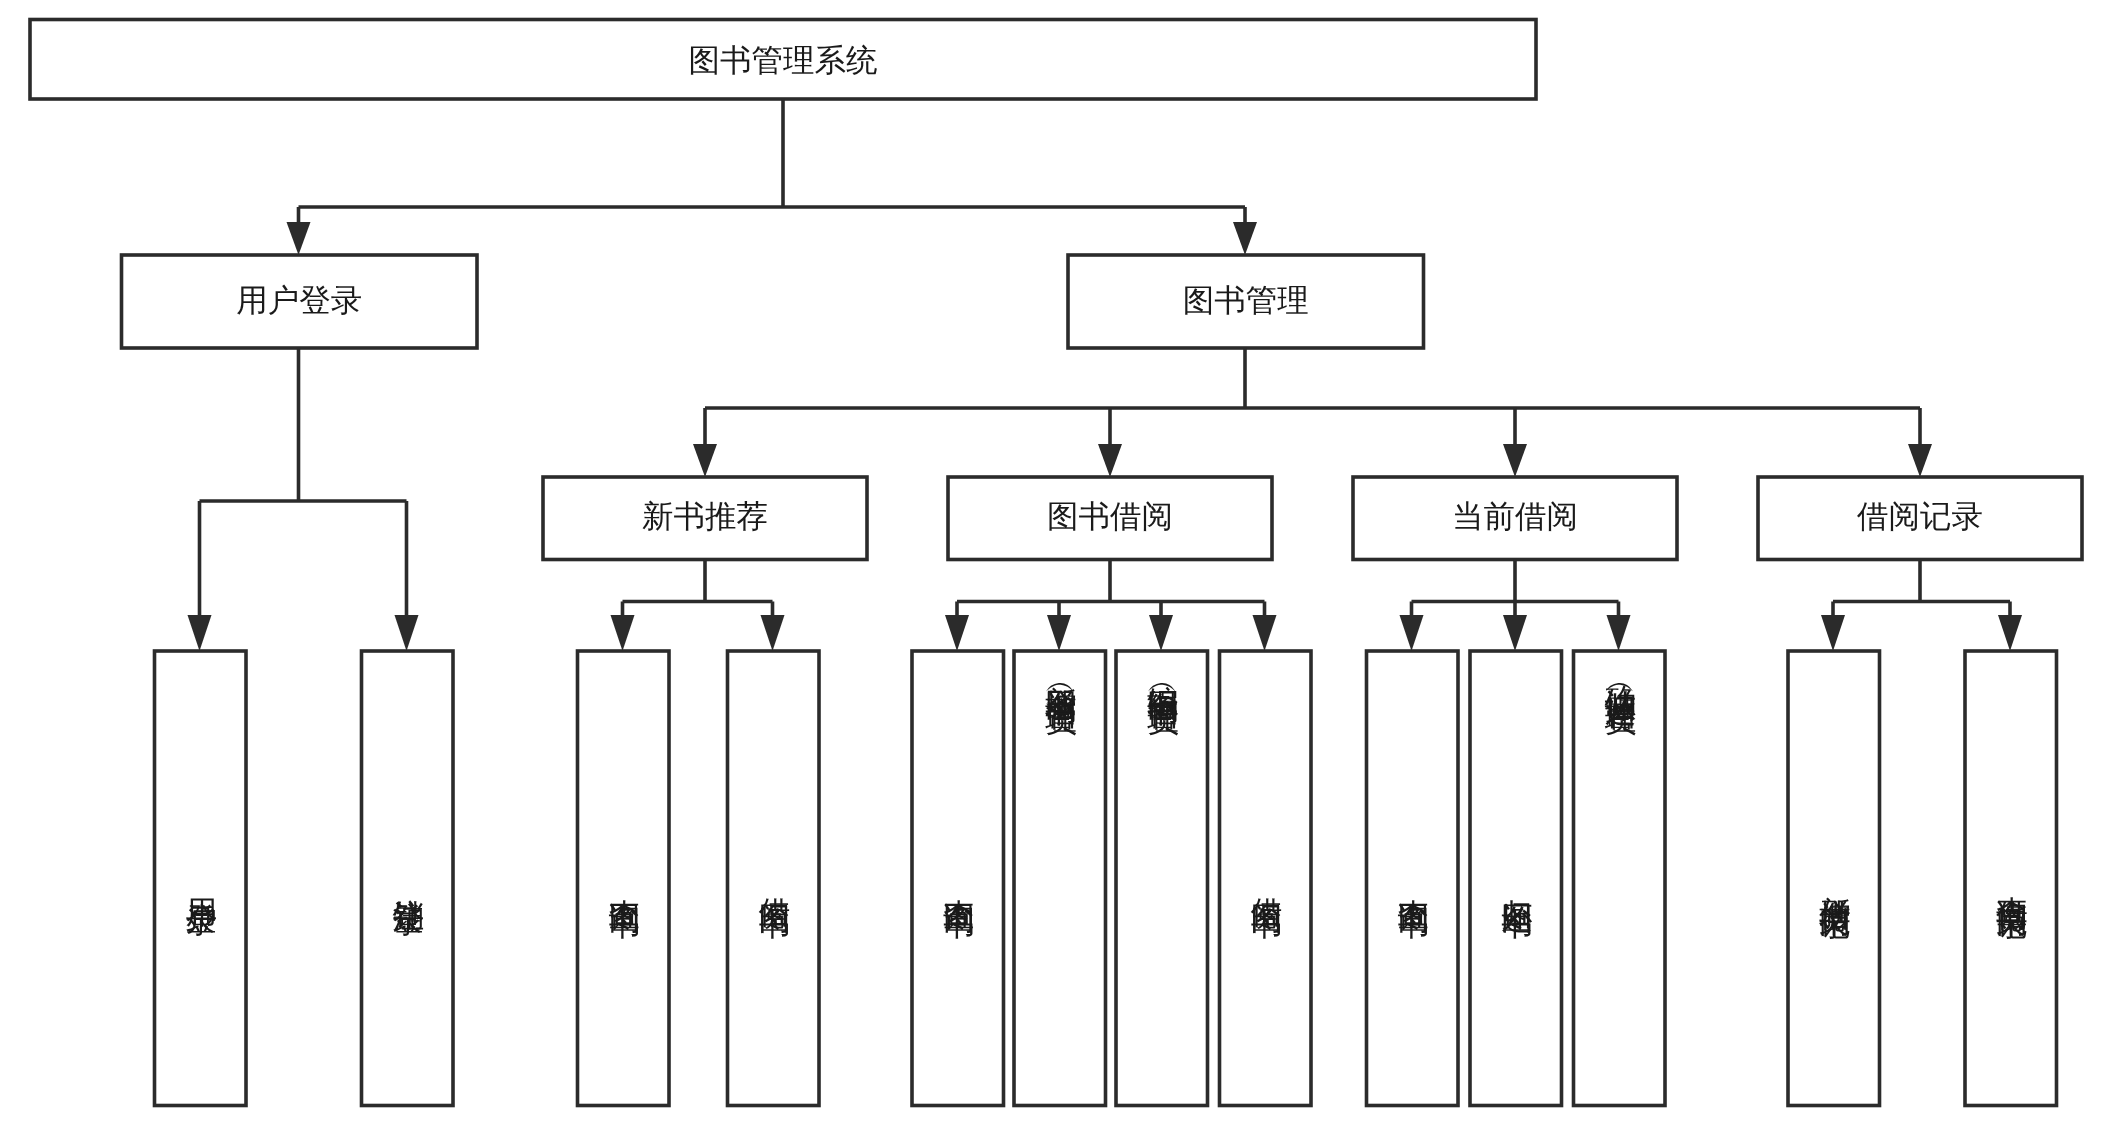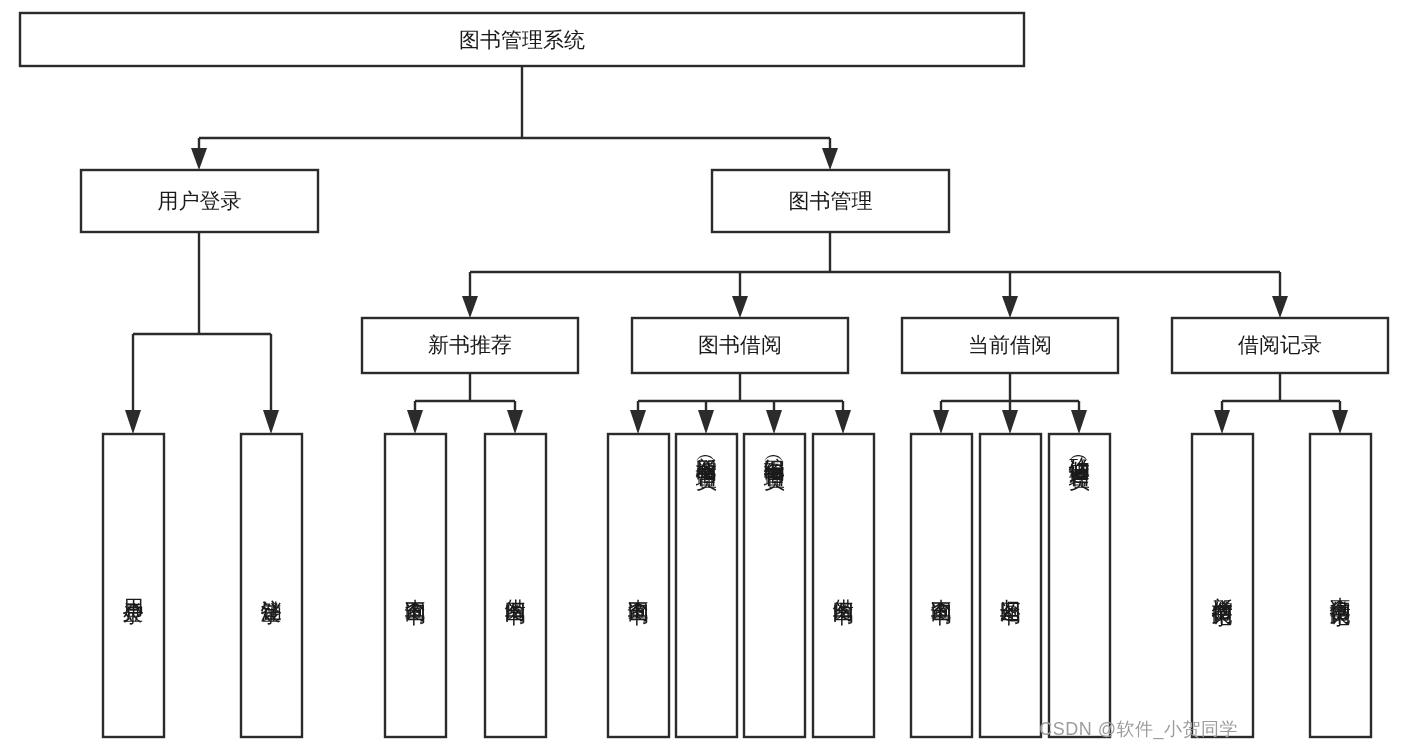--- a/index.html
+++ b/index.html
@@ -260,15 +260,14 @@
   </div>
 
   <div class="vlabel-wrap" style="left:1192px; top:434px; width:61px; height:303px;">
     <span class="vlabel-text">新增借阅记录</span>
   </div>
 
   <div class="vlabel-wrap" style="left:1310px; top:434px; width:61px; height:303px;">
     <span class="vlabel-text">查询借阅记录</span>
   </div>
 
-  <div class="watermark">CSDN @软件_小贺同学</div>
 
 </div>
 
 </body></html>

